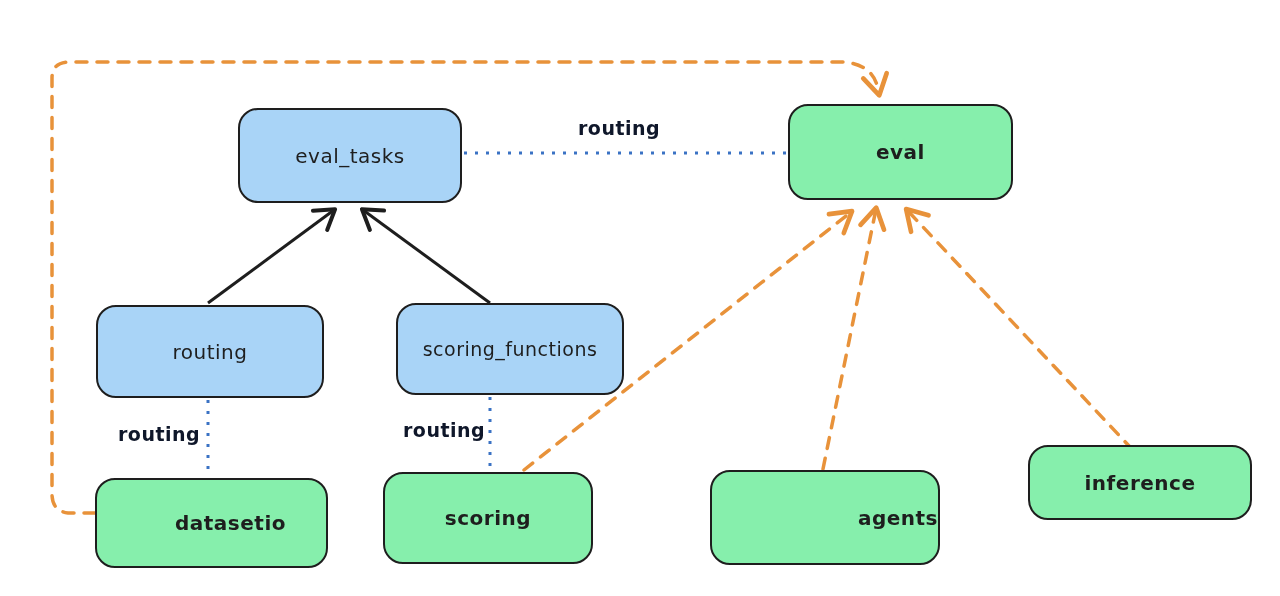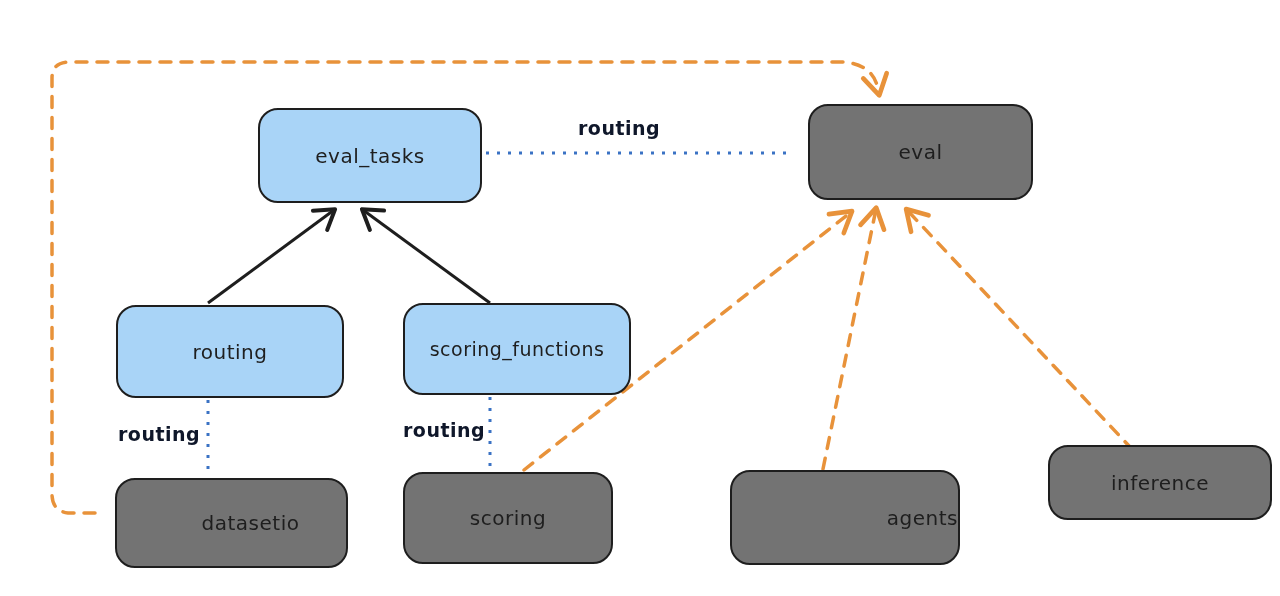--- a/index.html
+++ b/index.html
@@ -30,29 +30,28 @@
     position: absolute;
     border: 2.5px solid #1e1e1e;
     border-radius: 20px;
     display: flex;
     align-items: center;
     justify-content: center;
     font-size: 20px;
     color: #1e1e1e;
     letter-spacing: 0.5px;
     box-sizing: border-box;
-    margin-left: 20px;
   }
   .node-blue  { background: #a9d4f7; }
-  .node-green { background: #737373; }
+  .node-green { background: #86efac; font-weight: bold; }
 
   .n-eval-tasks        { left: 238px;  top: 108px; width: 224px; height: 95px; }
   .n-eval              { left: 788px;  top: 104px; width: 225px; height: 96px; }
   .n-datasets          { left: 96px;   top: 305px; width: 228px; height: 93px; }
-  .n-scoring-functions { left: 383px;  top: 303px; width: 228px; height: 92px; font-size: 19px; }
+  .n-scoring-functions { left: 396px;  top: 303px; width: 228px; height: 92px; font-size: 19px; }
   .n-datasetio         { left: 95px;   top: 478px; width: 233px; height: 90px; padding-left: 38px; }
   .n-scoring           { left: 383px;  top: 472px; width: 210px; height: 92px; }
   .n-agents            { left: 710px;  top: 470px; width: 230px; height: 95px; justify-content: flex-end; }
   .n-inference         { left: 1028px; top: 445px; width: 224px; height: 75px; }
 
   .routing-label {
     position: absolute;
     color: #0f172a;
     font-size: 19px;
     font-weight: 600;

